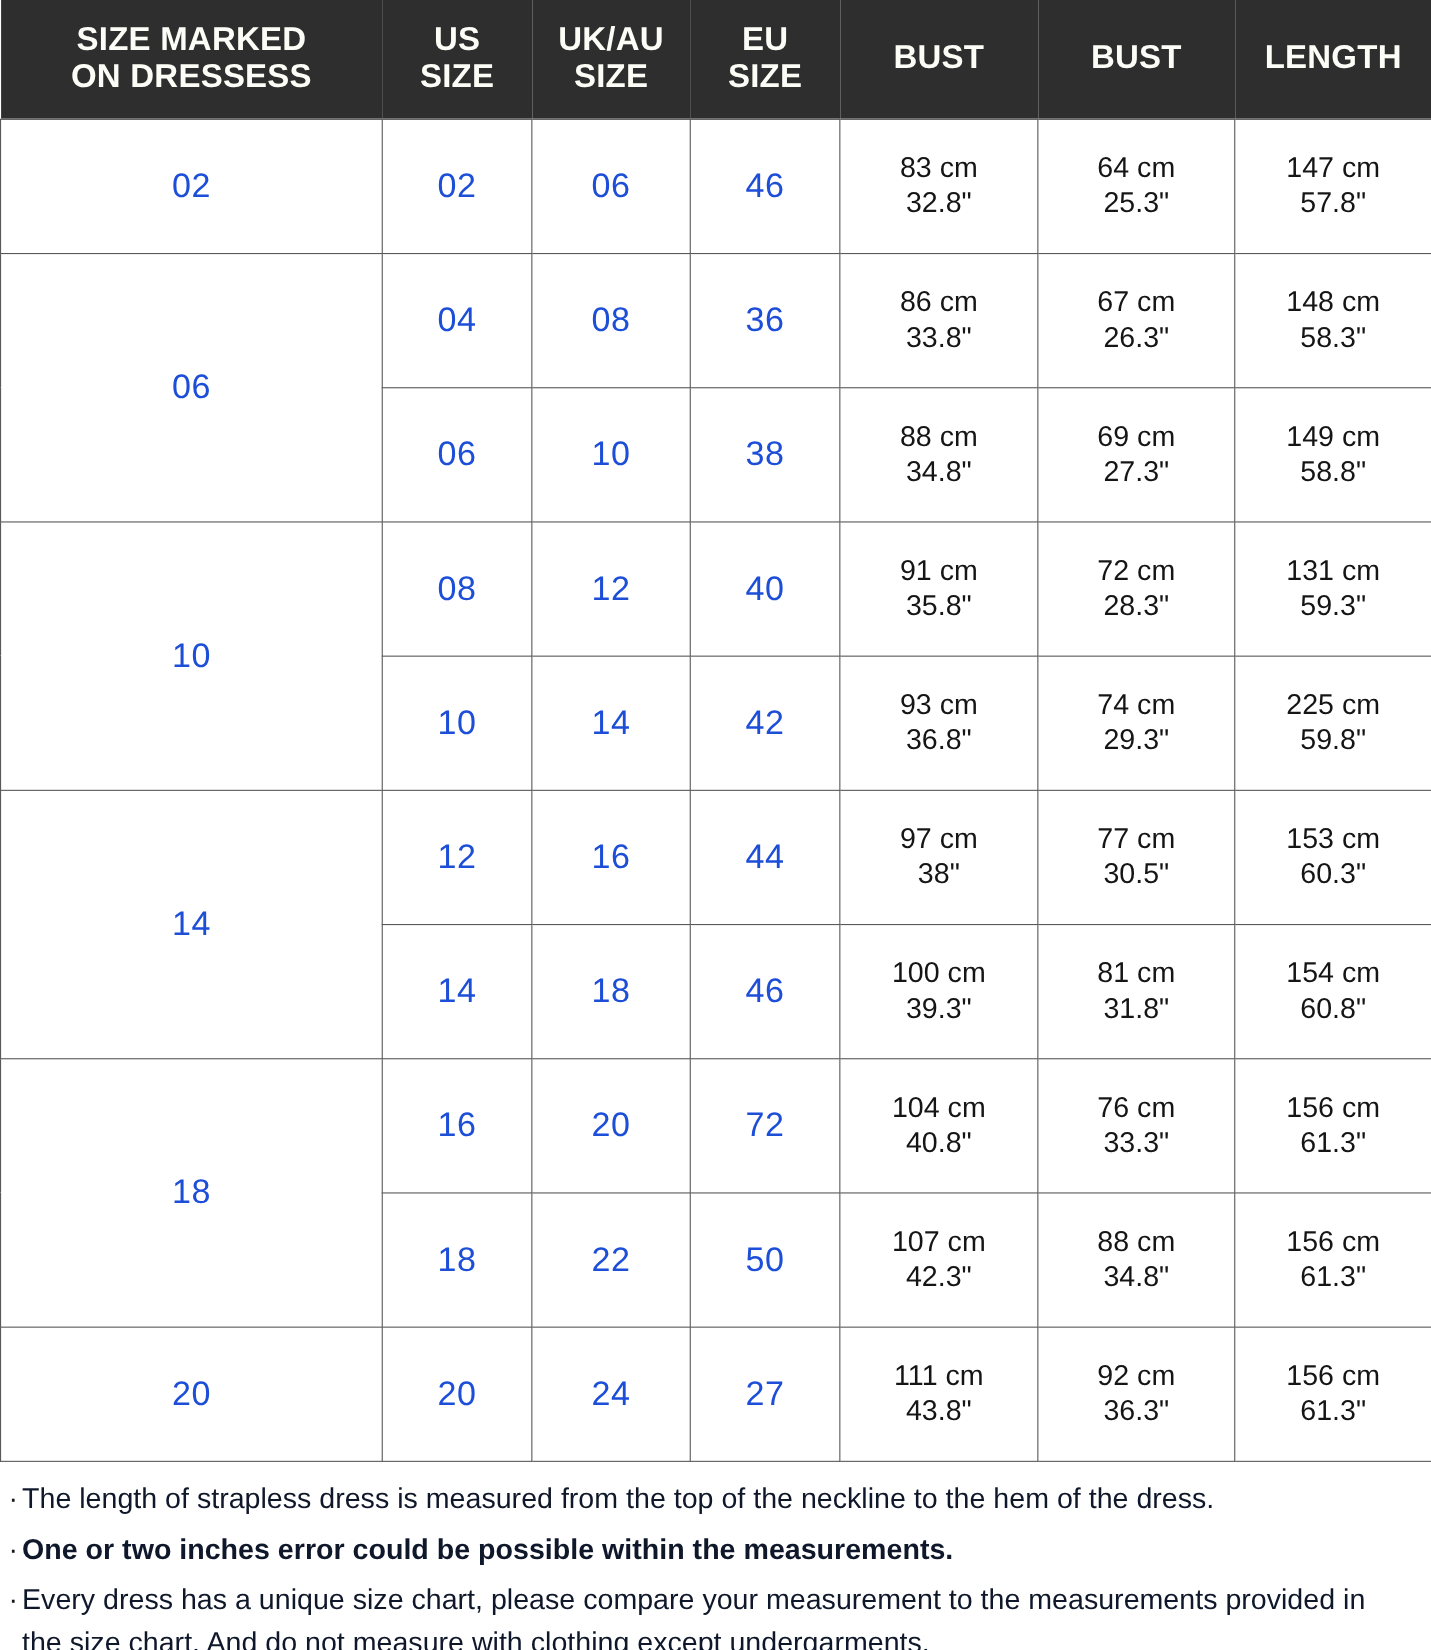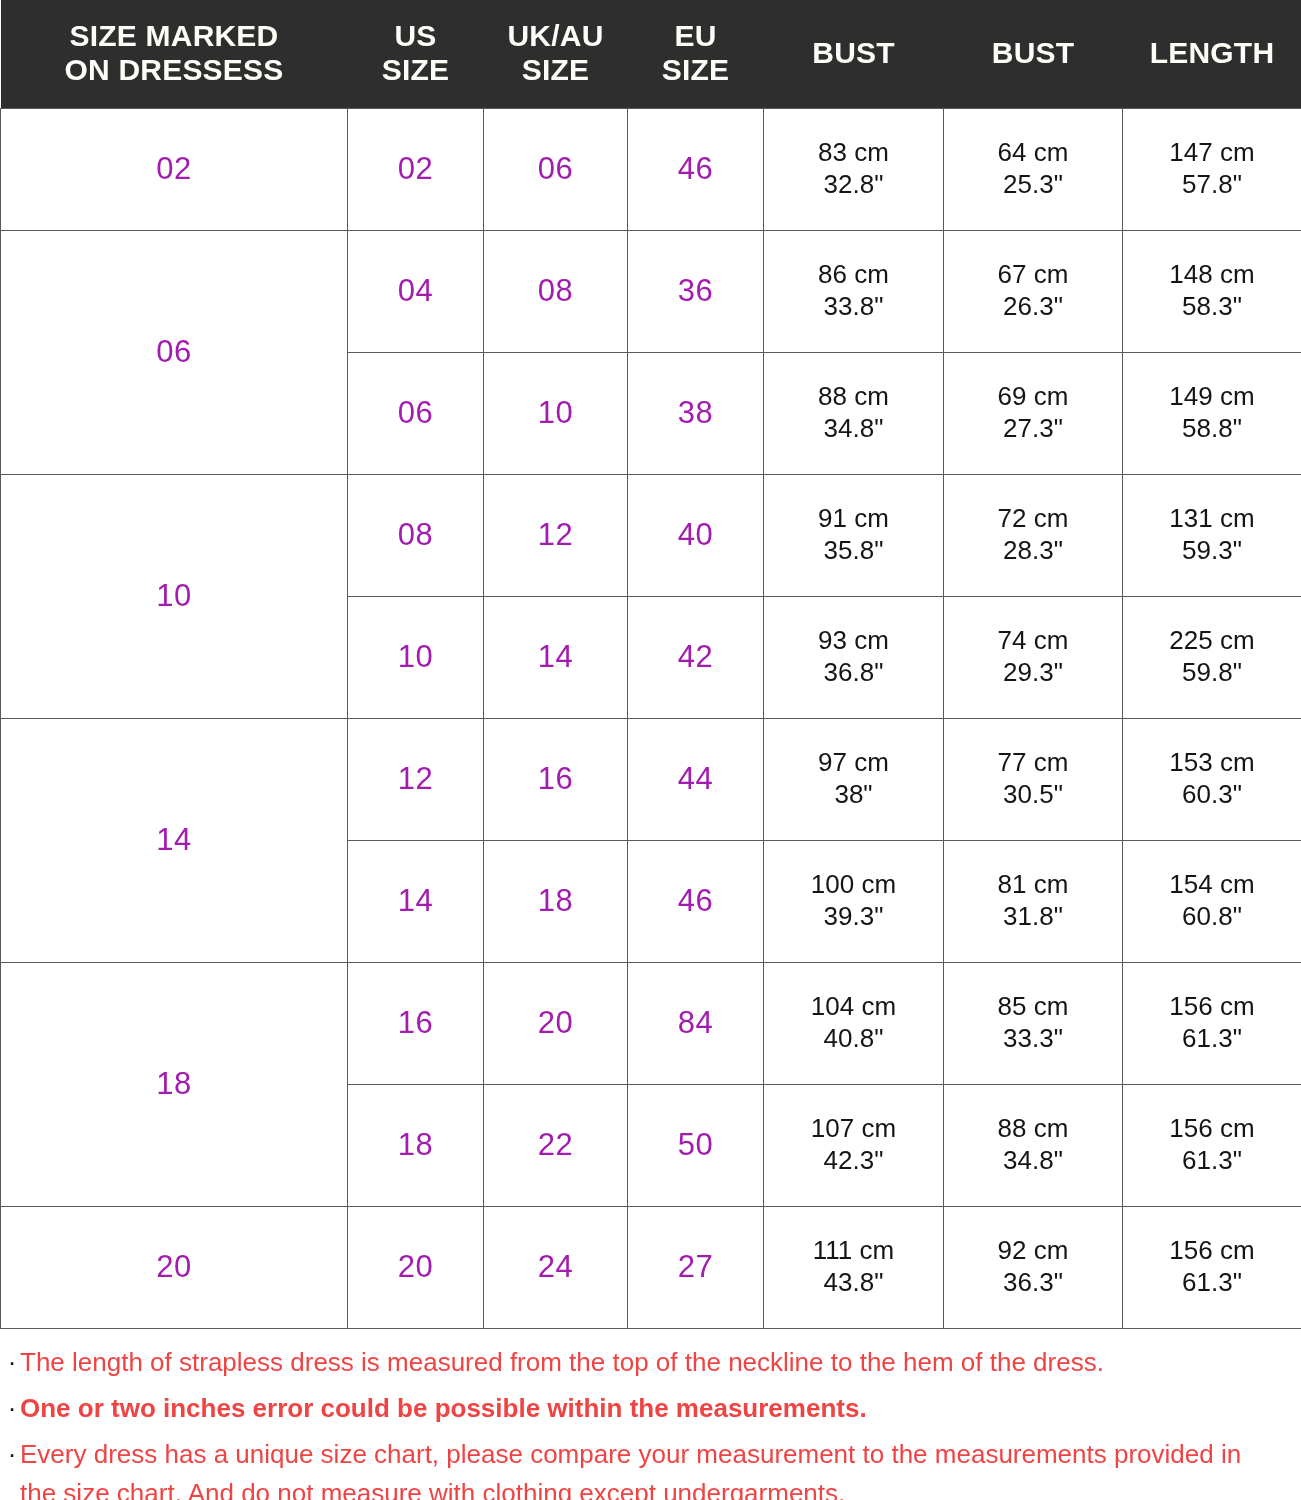--- a/index.html
+++ b/index.html
@@ -48,21 +48,21 @@
     vertical-align: middle;
     box-sizing: border-box;
     height: 122px;
     padding: 2px;
     background: #ffffff;
   }
   td.sz-marked,
   td.sz-us,
   td.sz-uk,
   td.sz-eu {
-    color: #a21caf;
+    color: #1d4ed8;
     font-size: 31px;
     font-weight: normal;
     letter-spacing: 0.5px;
   }
   td.meas {
     color: #151515;
     font-size: 26px;
     line-height: 1.22;
     font-weight: normal;
   }
@@ -96,21 +96,21 @@
     font-size: 26px;
     line-height: 1.05;
     color: #151515;
     position: relative;
     top: 6px;
   }
   .note-text {
     flex: 1 1 auto;
     font-size: 26px;
     line-height: 1.5;
-    color: #ef4444;
+    color: #0f172a;
     padding-right: 26px;
   }
   .note-text.bold {
     font-weight: bold;
   }
 </style>
 </head>
 <body>
 
 <div class="sheet">
@@ -275,27 +275,27 @@
           </td>
           <td class="meas">
             <span class="cm">154 cm</span>
             <span class="inch">60.8"</span>
           </td>
         </tr>
         <tr>
           <td class="sz-marked" rowspan="2">18</td>
           <td class="sz-us">16</td>
           <td class="sz-uk">20</td>
-          <td class="sz-eu">84</td>
+          <td class="sz-eu">72</td>
           <td class="meas">
             <span class="cm">104 cm</span>
             <span class="inch">40.8"</span>
           </td>
           <td class="meas">
-            <span class="cm">85 cm</span>
+            <span class="cm">76 cm</span>
             <span class="inch">33.3"</span>
           </td>
           <td class="meas">
             <span class="cm">156 cm</span>
             <span class="inch">61.3"</span>
           </td>
         </tr>
         <tr>
           <td class="sz-us">18</td>
           <td class="sz-uk">22</td>

